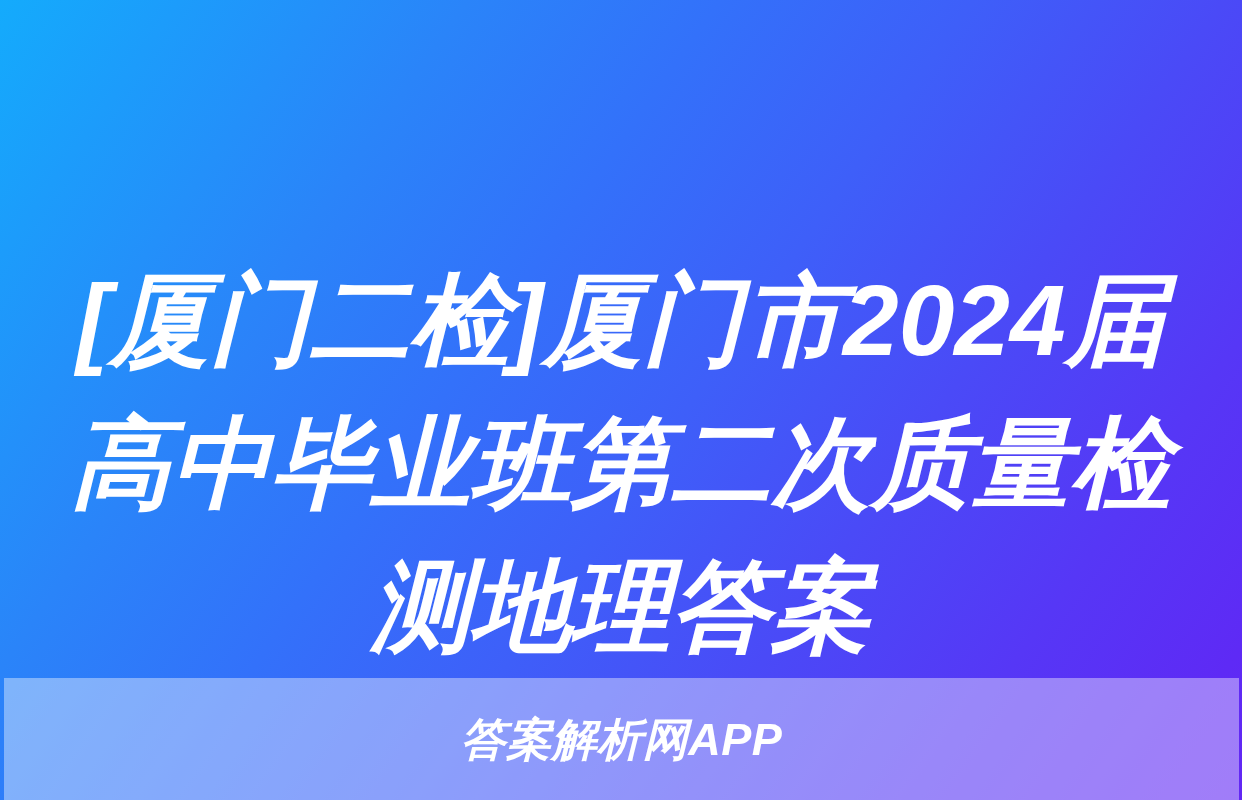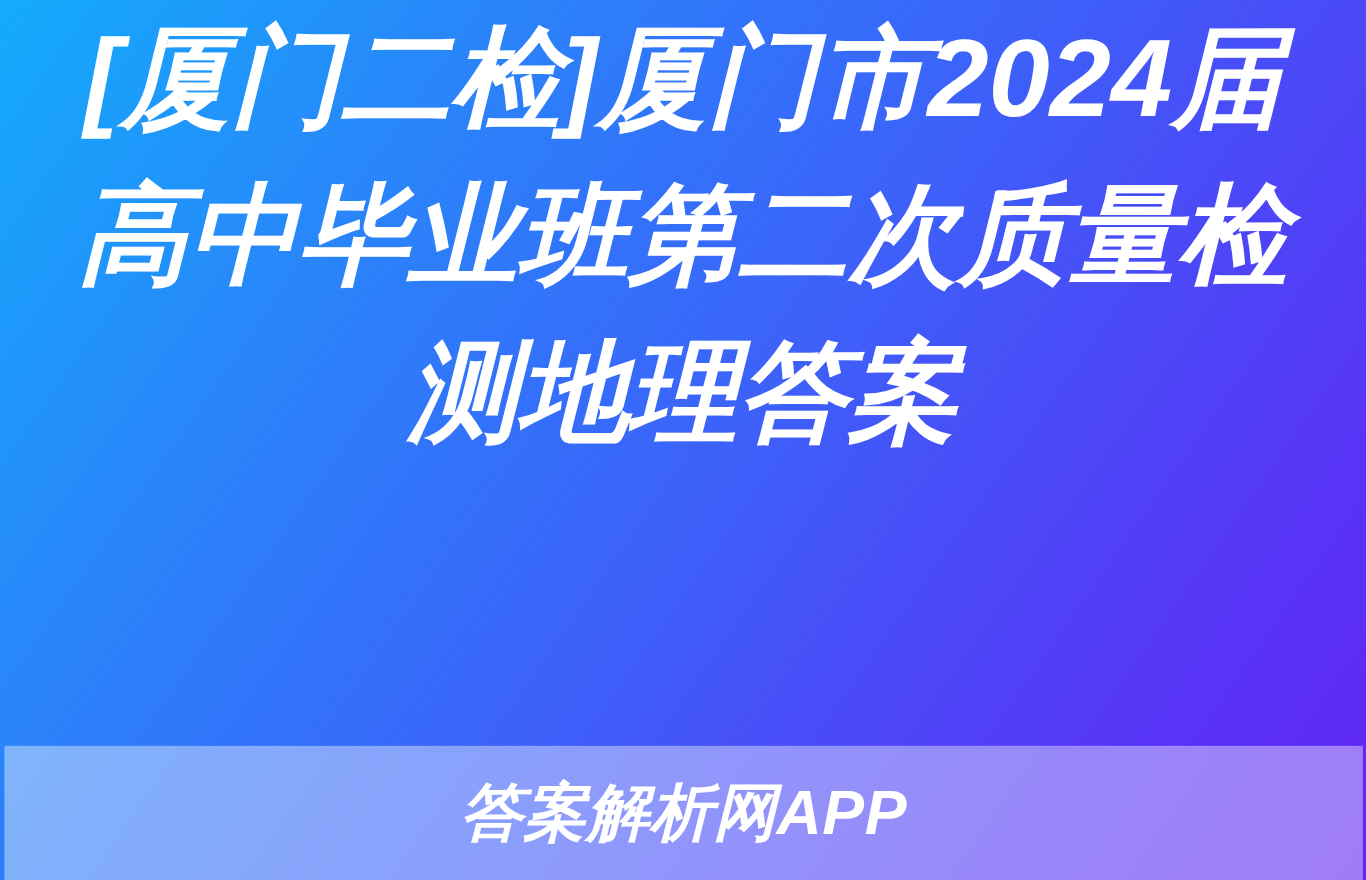--- a/index.html
+++ b/index.html
@@ -29,21 +29,21 @@
   }
 
   
   .title-wrap {
     position: absolute;
     left: 0;
     top: 0;
     width: 1242px;
     height: 678px;
     display: flex;
-    align-items: flex-start;
+    align-items: flex-end;
     justify-content: center;
     box-sizing: border-box;
     padding: 0 38px;
   }
 
   .title {
     width: 100%;
     margin: 0;
     text-align: center;
     color: #ffffff;
@@ -66,21 +66,21 @@
     top: 678px;
     bottom: 0;
     background: rgba(255, 255, 255, 0.40);
     display: flex;
     align-items: center;
     justify-content: center;
   }
 
   .watermark-text {
     color: #ffffff;
-    font-size: 57px;
+    font-size: 45px;
     font-weight: 700;
     font-style: italic;
     letter-spacing: 0.5px;
     line-height: 1;
     white-space: nowrap;
     font-family: "Liberation Sans", "DejaVu Sans", sans-serif;
     -webkit-font-smoothing: antialiased;
   }
 </style>
 </head>

